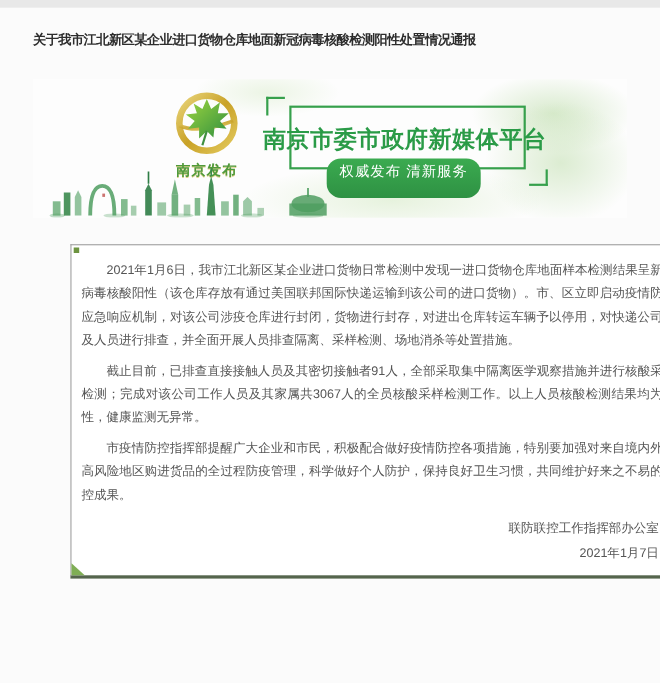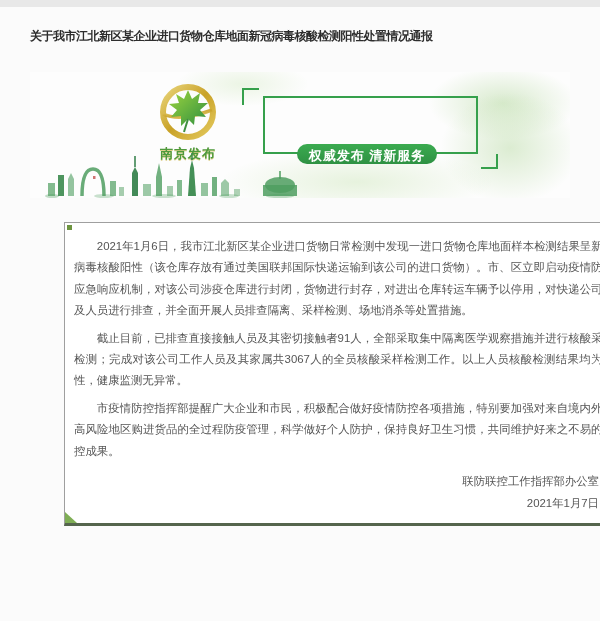--- a/index.html
+++ b/index.html
@@ -38,23 +38,23 @@
 
   .frame{position:absolute;left:233px;top:24px;width:211px;height:54px;
     border:2px solid #36a04c;}
   .mark-tl{position:absolute;left:212px;top:16px;width:15px;height:15px;
     border-left:2px solid #36a04c;border-top:2px solid #36a04c;}
   .mark-br{position:absolute;left:451px;top:82px;width:15px;height:13px;
     border-right:2px solid #36a04c;border-bottom:2px solid #36a04c;}
   .frame-title{position:absolute;left:188px;top:45px;width:300px;text-align:center;
     font-size:21px;line-height:22px;font-weight:bold;color:#2a9b47;
     letter-spacing:.5px;white-space:nowrap;}
-  .badge{position:absolute;left:267px;top:72px;width:140px;height:20px;
+  .badge{position:absolute;left:267px;top:72px;width:140px;height:36px;
     background:linear-gradient(#3bab50,#2e9143);border-radius:13px;
-    color:#fff;font-size:13px;font-weight:bold;line-height:24px;text-align:center;
+    color:#fff;font-size:13px;font-weight:normal;line-height:24px;text-align:center;
     letter-spacing:1px;white-space:nowrap;}
 
   .skyline{position:absolute;left:14px;top:80px;width:272px;height:46px;}
 
   
   .notice-box{
     position:relative;margin:24px 0 0 34px;width:560px;
     background:#fff;
     border:1px solid #9f9f9f;border-bottom:3px solid #55654d;
     padding:13px 9px 9px 9px;box-sizing:border-box;
@@ -106,20 +106,21 @@
         <path d="M17 32 Q34 40 66 28" fill="none" stroke="url(#gold)" stroke-width="3.5" opacity=".9"></path>
         <path d="M42 8 L46 17 L54 11 L52 21 L62 21 L54 28 L60 35 L49 34 L48 43 L42 37 L35 44 L35 34 L25 35 L31 28 L23 22 L33 21 L30 12 L38 17 Z" fill="url(#leaf)"></path>
         <path d="M42 37 L38 50" stroke="#3f8f3f" stroke-width="2" fill="none"></path>
       </svg>
       <div class="logo-label">南京发布</div>
     </div>
 
     <div class="mark-tl"></div>
     <div class="frame"></div>
     <div class="mark-br"></div>
+    <div class="frame-title">南京市委市政府新媒体平台</div>
     <div class="badge">权威发布  清新服务</div>
 
     <svg class="skyline" viewBox="0 0 272 46">
       <g fill="#4f9e60">
         <ellipse cx="8" cy="44" rx="7" ry="2" opacity=".35"></ellipse>
         <ellipse cx="60" cy="44" rx="10" ry="2" opacity=".3"></ellipse>
         <ellipse cx="120" cy="44" rx="12" ry="2" opacity=".3"></ellipse>
         <ellipse cx="185" cy="44" rx="10" ry="2" opacity=".3"></ellipse>
         <ellipse cx="236" cy="44" rx="14" ry="2.2" opacity=".35"></ellipse>
         <rect x="4" y="31" width="7" height="13" opacity=".7"></rect>

